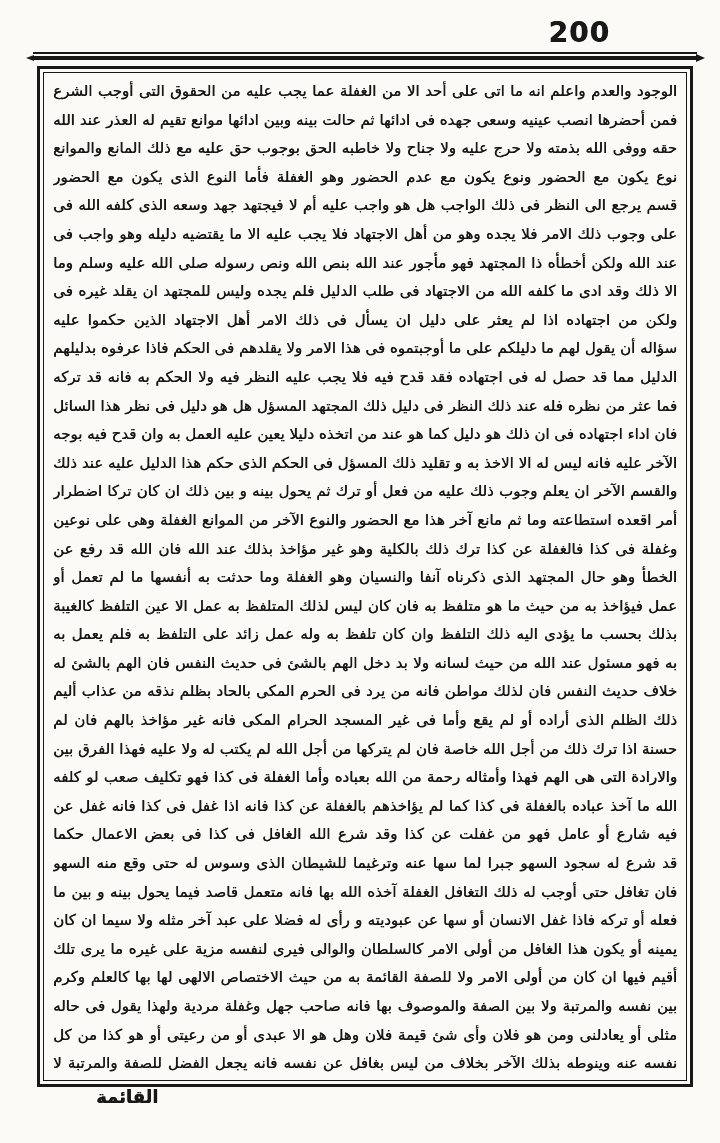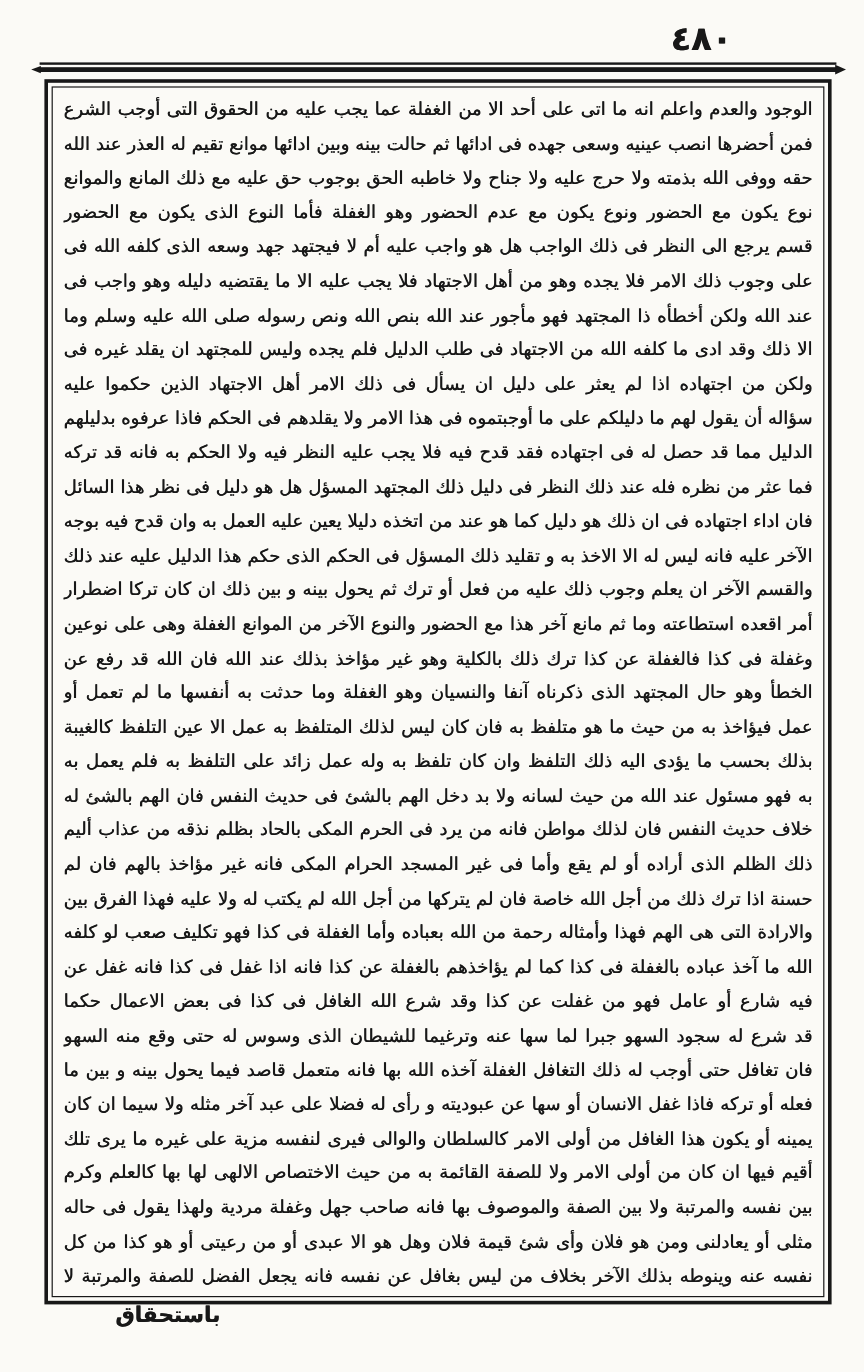--- a/index.html
+++ b/index.html
@@ -52,21 +52,21 @@
   }
   .catchword{
     position:absolute;top:1086px;left:96px;
     font-size:18px;font-weight:bold;direction:rtl;
     text-shadow:0.4px 0 0 currentColor;
   }
 </style>
 </head>
 <body style="--ink: #181818; --paper: #fbfaf6;">
 
-<div class="page-number">٤٨٠</div>
+<div class="page-number">200</div>
 
 <div class="header-rule">
   <div class="rule-thin"></div>
   <div class="rule-thick"></div>
 </div>
 
 <div class="text-frame">
   <div class="text-frame-inner">
 
   <div class="text-line">الوجود والعدم واعلم انه ما اتى على أحد الا من الغفلة عما يجب عليه من الحقوق التى أوجب الشرع عليه اداءها</div>
@@ -100,13 +100,13 @@
       <div class="text-line">فان تغافل حتى أوجب له ذلك التغافل الغفلة آخذه الله بها فانه متعمل قاصد فيما يحول بينه و بين ما أوجب الله عليه</div>
       <div class="text-line">فعله أو تركه فاذا غفل الانسان أو سها عن عبوديته و رأى له فضلا على عبد آخر مثله ولا سيما ان كان العبد الآخر ملك</div>
       <div class="text-line">يمينه أو يكون هذا الغافل من أولى الامر كالسلطان والوالى فيرى لنفسه مزية على غيره ما يرى تلك المزية للمرتبة التى</div>
       <div class="text-line">أقيم فيها ان كان من أولى الامر ولا للصفة القائمة به من حيث الاختصاص الالهى لها بها كالعلم وكرم الاخلاق فلم يفرق</div>
       <div class="text-line">بين نفسه والمرتبة ولا بين الصفة والموصوف بها فانه صاحب جهل وغفلة مردية ولهذا يقول فى حاله أوأنت مثلى أو فلان</div>
       <div class="text-line">مثلى أو يعادلنى ومن هو فلان وأى شئ قيمة فلان وهل هو الا عبدى أو من رعيتى أو هو كذا من كل أمر مذموم ينزه</div>
       <div class="text-line">نفسه عنه وينوطه بذلك الآخر بخلاف من ليس بغافل عن نفسه فانه يجعل الفضل للصفة والمرتبة لا لنفسه فانه لم ينلها</div>
     </div>
 </div>
 
-<div class="catchword">باستحقاق</div>
+<div class="catchword">القائمة</div>
 
 </body></html>

